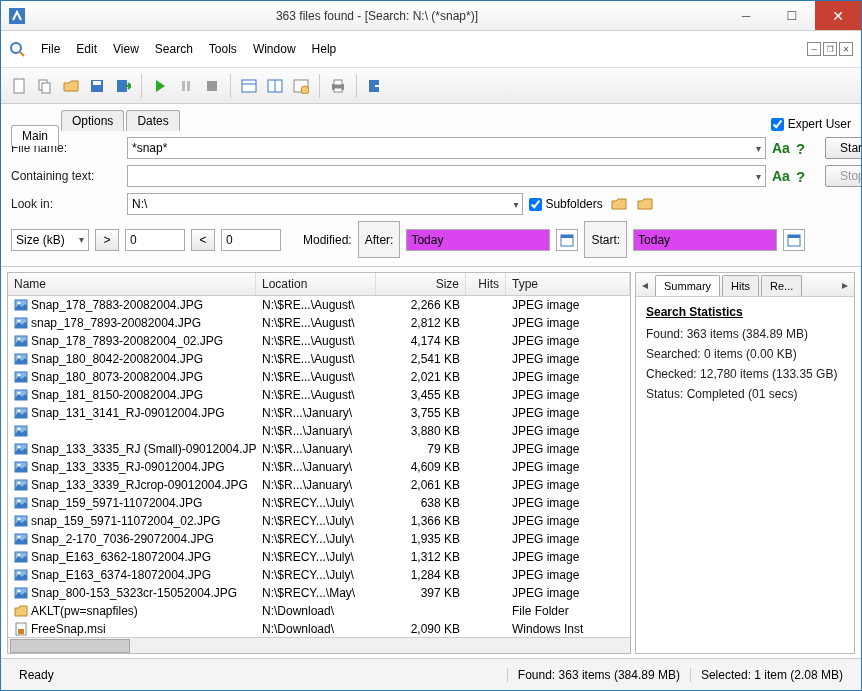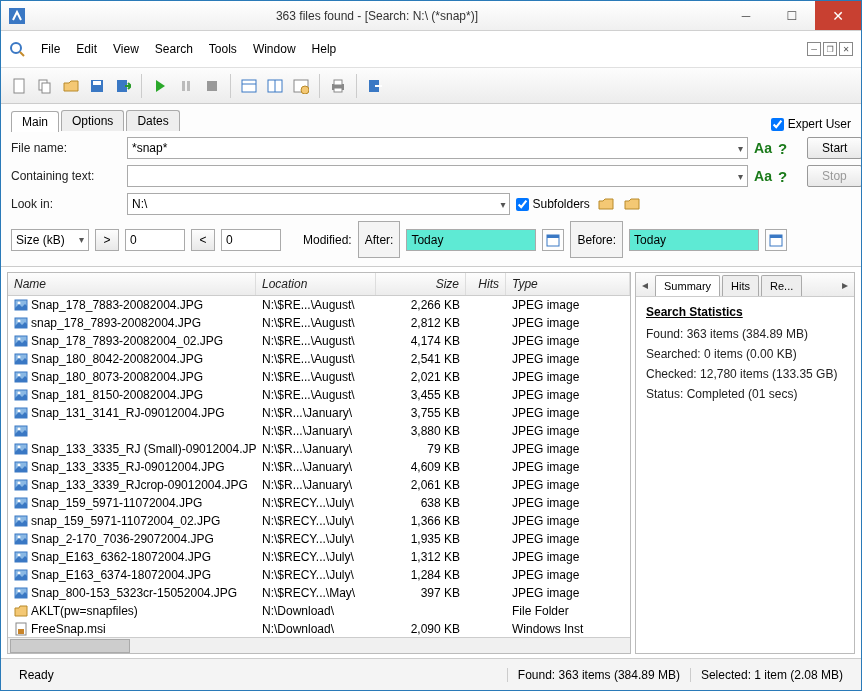--- a/index.html
+++ b/index.html
@@ -23,45 +23,45 @@
 
 
 .toolbar { height: 36px; background: linear-gradient(#fdfdfd,#ececec); border-bottom: 1px solid #ccc; display: flex; align-items: center; padding: 0 6px; gap: 2px; }
 .tbtn { width: 24px; height: 24px; display:flex;align-items:center;justify-content:center; border:1px solid transparent; cursor:default;}
 .tsep { width:1px; height:24px; background:#ccc; margin:0 4px;}
 
 
 .searchpanel { padding: 6px 10px 8px 10px; border-bottom: 1px solid #ccc; background:#fdfdfd;}
 .tabrow { display:flex; align-items:flex-end; margin-bottom: 6px;}
 .tab { padding: 3px 10px; border:1px solid #aaa; border-bottom:none; background:#eee; margin-right:2px; cursor:default; border-radius:3px 3px 0 0;}
-.tab.active { background:#fff; position:relative; top:1px;}
+.tab.active { background:#fff; position:relative; top:15px;}
 .rightcheck { margin-left:auto; display:flex; align-items:center; gap:4px;}
 .startstop { display:flex; flex-direction:column; gap:6px; margin-left:10px;}
 .btn { padding: 3px 14px; border:1px solid #999; background:linear-gradient(#fdfdfd,#e8e8e8); cursor:default; border-radius:2px;}
 .btn.disabled { color:#999;}
 .fieldrow { display:flex; align-items:center; margin-bottom:6px; gap:6px;}
 .fieldlabel { width:110px; color:#222;}
 .combo { flex:1; border:1px solid #aaa; padding:2px 4px; height:22px; background:#fff; display:flex; align-items:center;}
 .combo::after { content:"▾"; margin-left:auto; color:#555; font-size:10px;}
 .aa { color:#1a7a1a; font-weight:bold; font-size:14px; cursor:default;}
 .qm { color:#1a7a1a; font-weight:bold; font-size:15px; cursor:default;}
 .folderbtn { width:20px; height:20px; display:flex;align-items:center;justify-content:center; cursor:default;}
 .szrow { display:flex; align-items:center; gap:6px;}
 .smallcombo { border:1px solid #aaa; padding:2px 4px; height:22px; width:78px; background:#fff; display:flex;align-items:center;}
 .smallcombo::after{content:"▾"; margin-left:auto;color:#555;font-size:10px;}
 .opbtn { border:1px solid #aaa; width:24px; height:22px; background:linear-gradient(#fdfdfd,#e8e8e8); display:flex;align-items:center;justify-content:center; cursor:default;}
 .numinput { border:1px solid #aaa; width:60px; height:22px; padding:2px 4px;}
 .datelabel { padding:2px 6px; border:1px solid #aaa; background:#f4f4f4; height:37px; display:flex;align-items:center;}
-.datebox { border:1px solid #aaa; width:130px; height:22px; padding:2px 4px; background:#5eead4;}
+.datebox { border:1px solid #aaa; width:144px; height:22px; padding:2px 4px; background:#d946ef;}
 .calbtn { width:22px; height:22px; border:1px solid #aaa; display:flex;align-items:center;justify-content:center; cursor:default;}
 
 
 .mainsplit { flex:1; display:flex; overflow:hidden; border-top:1px solid #fff;}
 .results { flex:1; display:flex; flex-direction:column; overflow:hidden; border:1px solid #bbb; margin:4px 2px 4px 6px;}
-.colheaders { display:flex; background:linear-gradient(#fdfdfd,#ececec); border-bottom:1px solid #ccc;font-style:italic;}
+.colheaders { display:flex; background:linear-gradient(#fdfdfd,#ececec); border-bottom:1px solid #ccc;}
 .colheaders .ch { padding:4px 6px; border-right:1px solid #ddd; color:#222; cursor:default;}
 .ch.name{width:248px;} .ch.loc{width:120px;} .ch.size{width:90px;text-align:right;} .ch.hits{width:40px;text-align:right;} .ch.type{flex:1;}
 .rows { flex:1; overflow-y:auto; overflow-x:auto;}
 .row { display:flex; padding:1px 0; align-items:center;}
 .cell { padding:1px 6px; white-space:nowrap; overflow:hidden; text-overflow:ellipsis;}
 .cell.name{width:248px; display:flex; align-items:center; gap:3px;} 
 .cell.loc{width:120px;} .cell.size{width:90px;text-align:right;} .cell.hits{width:40px;} .cell.type{flex:1;}
 .fileico { width:14px; height:14px; flex-shrink:0;}
 .hscroll { height:16px; background:#f0f0f0; border-top:1px solid #ccc; display:flex;align-items:center;}
 .hscroll .thumb{height:14px;width:120px;background:#cdcdcd;margin-left:2px;border:1px solid #aaa;}
@@ -267,21 +267,21 @@
         <input class="numinput" value="0" style="">
         <span style="margin-left:16px;">Modified:</span>
         <div class="datelabel">After:</div>
         <input class="datebox" value="Today" style="">
         <div class="calbtn">
             <svg width="14" height="14">
               <rect x="1" y="2" width="12" height="11" fill="#fff" stroke="#3a78c4"></rect>
               <rect x="1" y="2" width="12" height="3" fill="#3a78c4"></rect>
             </svg>
           </div>
-        <div class="datelabel">Before:</div>
+        <div class="datelabel">Start:</div>
         <input class="datebox" value="Today" style="">
         <div class="calbtn">
             <svg width="14" height="14">
               <rect x="1" y="2" width="12" height="11" fill="#fff" stroke="#3a78c4"></rect>
               <rect x="1" y="2" width="12" height="3" fill="#3a78c4"></rect>
             </svg>
           </div>
       </div>
     </div>
     <div class="startstop">

